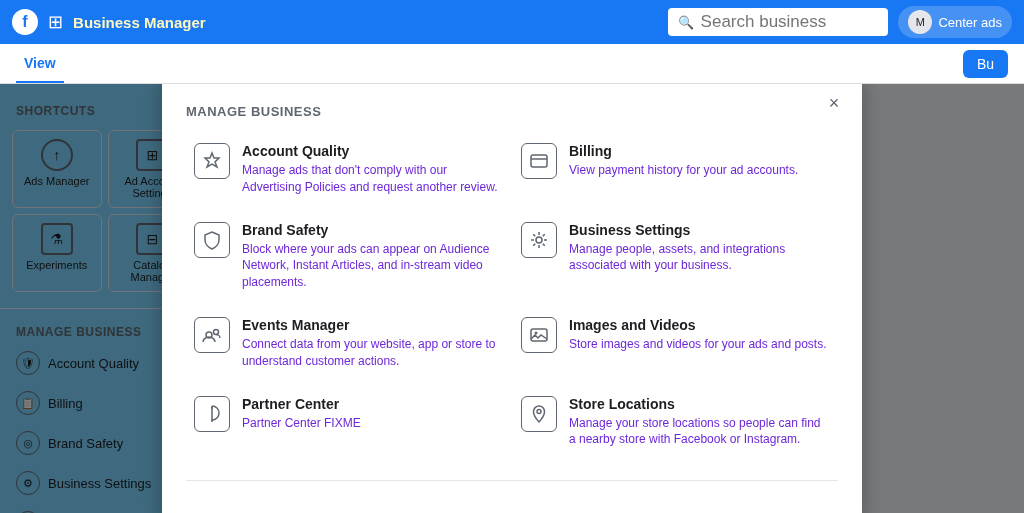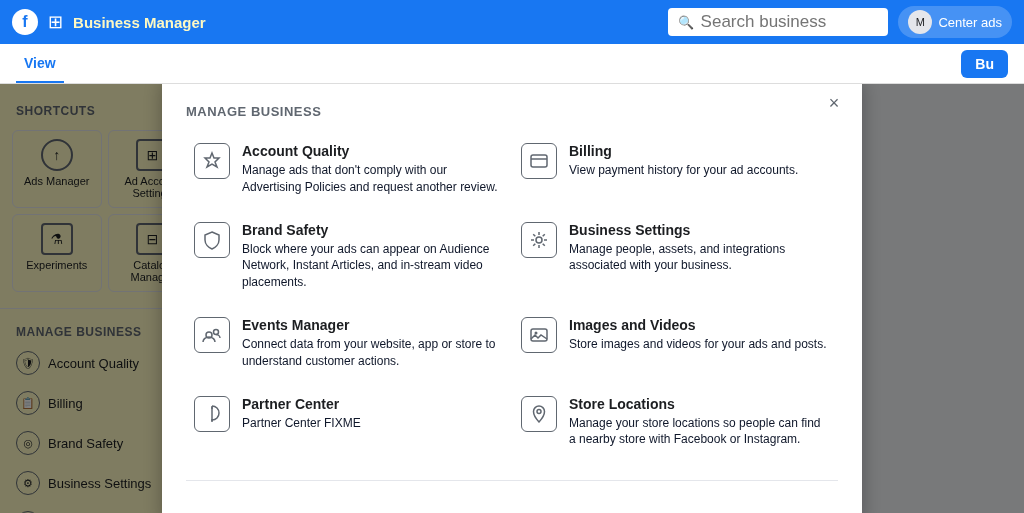--- a/index.html
+++ b/index.html
@@ -25,25 +25,25 @@
     .search-icon { color: #606770; font-size: 13px; }
     .top-nav-right { display: flex; align-items: center; gap: 8px; }
     .avatar-pill { display: flex; align-items: center; gap: 6px; background: rgba(255,255,255,0.2); border-radius: 20px; padding: 4px 10px; color: white; font-size: 13px; }
     .avatar-circle { width: 24px; height: 24px; border-radius: 50%; background: #e4e6eb; display: flex; align-items: center; justify-content: center; font-size: 11px; color: #1c1e21; }
 
     
     .sec-nav { height: 40px; background: #fff; border-bottom: 1px solid #ddd; display: flex; align-items: center; padding: 0 16px; gap: 16px; }
     .sec-nav-item { font-size: 14px; color: #606770; padding: 10px 8px; cursor: pointer; border-bottom: 2px solid transparent; }
     .sec-nav-item.active { color: #1877f2; border-bottom: 2px solid #1877f2; font-weight: 600; }
     .sec-nav-right { margin-left: auto; }
-    .blue-btn { background: #1877f2; color: white; border: none; border-radius: 6px; padding: 6px 14px; font-size: 14px; font-weight: 700; cursor: pointer; }
+    .blue-btn { background: #1877f2; color: white; border: none; border-radius: 6px; padding: 6px 14px; font-size: 14px; font-weight: 400; cursor: pointer; }
 
     
     .main-layout { display: flex; height: calc(513px - 84px); overflow: hidden; position: relative; }
-    .sidebar { width: 210px; background: #fef9c3; border-right: 1px solid #ddd; padding: 12px 0; overflow-y: auto; flex-shrink: 0; }
+    .sidebar { width: 210px; background: #7dd3fc; border-right: 1px solid #ddd; padding: 12px 0; overflow-y: auto; flex-shrink: 0; }
     .sidebar-section-title { font-size: 12px; font-weight: 700; color: #606770; padding: 8px 16px 4px; text-transform: uppercase; letter-spacing: 0.5px; }
     .shortcuts-grid { display: grid; grid-template-columns: 1fr 1fr; gap: 6px; padding: 8px 12px; }
     .shortcut-item { display: flex; flex-direction: column; align-items: center; padding: 8px 4px; border: 1px solid #e4e6eb; border-radius: 6px; cursor: pointer; font-size: 11px; color: #1c1e21; text-align: center; }
     .shortcut-icon { width: 32px; height: 32px; border: 2px solid #606770; border-radius: 50%; display: flex; align-items: center; justify-content: center; margin-bottom: 4px; font-size: 14px; }
     .shortcut-icon.rect { border-radius: 4px; }
     .sidebar-divider { height: 1px; background: #e4e6eb; margin: 8px 0; }
     .sidebar-nav-item { display: flex; align-items: center; gap: 8px; padding: 8px 16px; cursor: pointer; font-size: 13px; color: #1c1e21; }
     .sidebar-nav-icon { width: 24px; height: 24px; border: 1.5px solid #606770; border-radius: 50%; display: flex; align-items: center; justify-content: center; font-size: 11px; flex-shrink: 0; }
 
     
@@ -53,21 +53,21 @@
     .overlay { position: absolute; top: 0; left: 0; right: 0; bottom: 0; background: rgba(0,0,0,0.5); display: flex; align-items: center; justify-content: center; z-index: 100; }
     .modal { background: white; border-radius: 8px; width: 700px; max-height: 480px; overflow-y: auto; padding: 24px; position: relative; box-shadow: 0 4px 20px rgba(0,0,0,0.3); }
     .modal-title { font-size: 20px; font-weight: 700; margin-bottom: 20px; color: #1c1e21; }
     .modal-close { position: absolute; top: 14px; right: 14px; background: none; border: none; font-size: 18px; cursor: pointer; color: #606770; width: 28px; height: 28px; display: flex; align-items: center; justify-content: center; border-radius: 50%; }
     .modal-section-title { font-size: 13px; font-weight: 700; color: #606770; text-transform: uppercase; letter-spacing: 0.5px; margin-bottom: 12px; margin-top: 4px; }
     .tools-grid { display: grid; grid-template-columns: 1fr 1fr; gap: 2px; margin-bottom: 20px; }
     .tool-item { display: flex; align-items: flex-start; gap: 12px; padding: 12px 8px; border-radius: 6px; cursor: pointer; }
     .tool-icon { width: 36px; height: 36px; border: 1.5px solid #606770; border-radius: 6px; display: flex; align-items: center; justify-content: center; font-size: 16px; flex-shrink: 0; color: #606770; }
     .tool-text { flex: 1; }
     .tool-name { font-size: 14px; font-weight: 600; color: #1c1e21; margin-bottom: 3px; }
-    .tool-desc { font-size: 12px; color: #0f172a; line-height: 1.4; }
+    .tool-desc { font-size: 12px; color: #6d28d9; line-height: 1.4; }
     .modal-divider { height: 1px; background: #e4e6eb; margin: 8px 0 16px; }
   </style>
 </head>
 <body>
 
 <div class="top-nav">
   <div class="top-nav-left">
     <div class="fb-logo">
       <span>f</span>
     </div>

